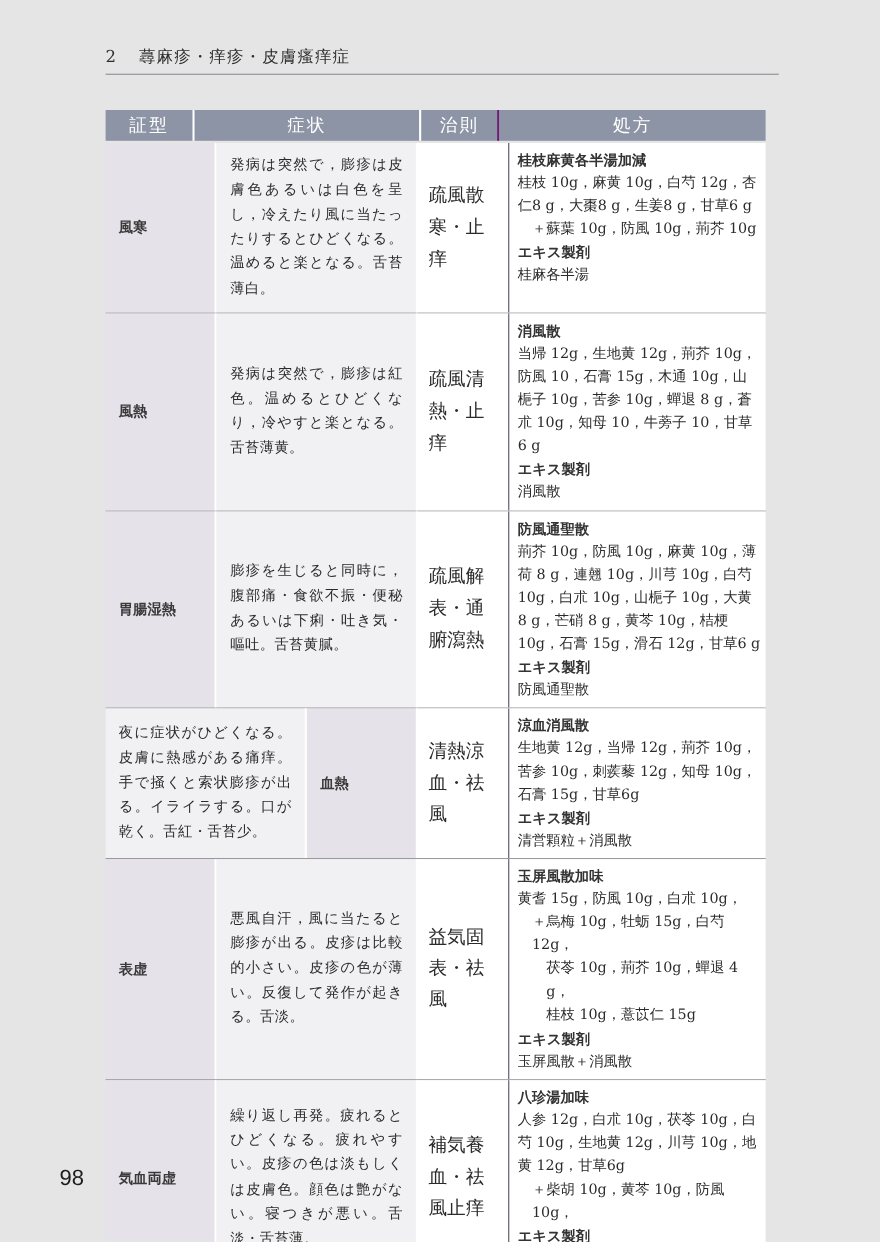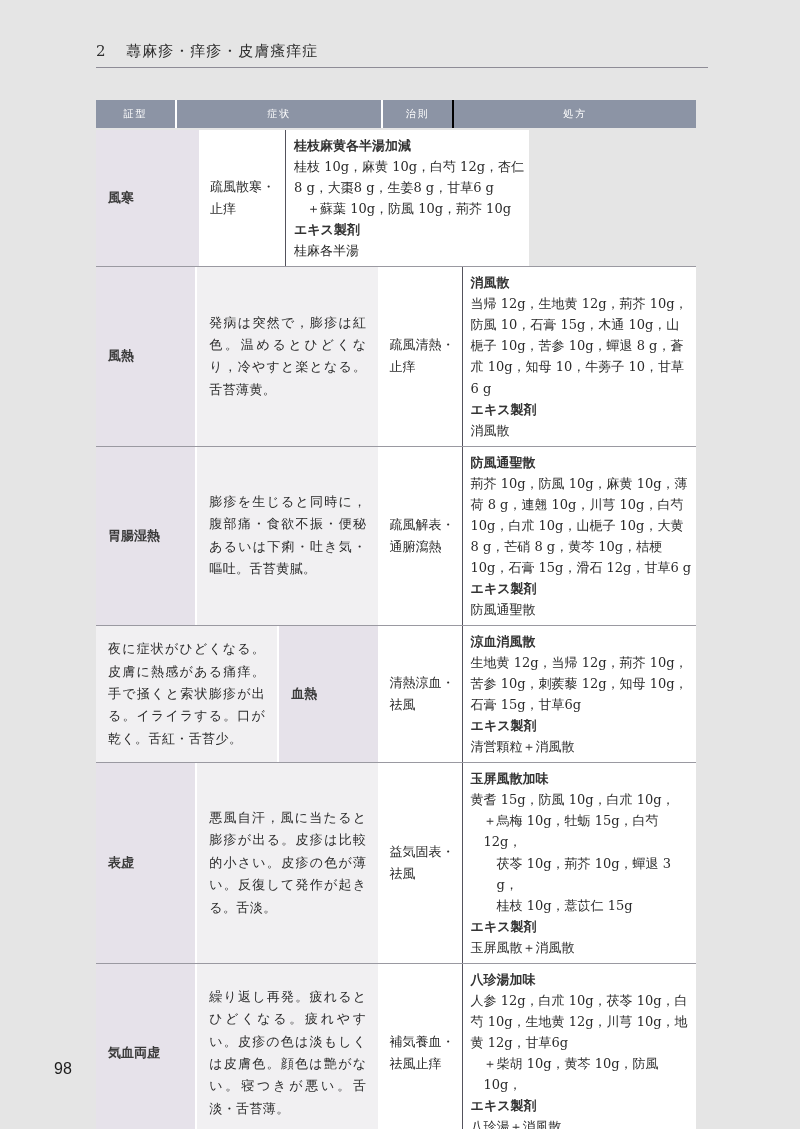--- a/index.html
+++ b/index.html
@@ -38,30 +38,30 @@
     position: absolute;
     left: 96px;
     top: 100px;
     width: 600px;
   }
   .thead { display: flex; height: 28px; margin-bottom: 2px; }
   .th {
     background: var(--header-bg, #8c94a5);
     color: var(--header-text, #ffffff);
     font-family: "Liberation Sans", "DejaVu Sans", sans-serif;
-    font-size: 10px;
+    font-size: 16px;
     display: flex;
     align-items: center;
     justify-content: center;
     letter-spacing: 2px;
     text-align: center;
   }
   .th-1 { width: 82px;  border-right: 2px solid #fff; }
   .th-2 { width: 208px; border-right: 2px solid #fff; }
-  .th-3 { width: 72px;  border-right: 2px solid #000000; }
+  .th-3 { width: 72px;  border-right: 2px solid #701a75; }
   .th-4 { width: 244px; }
   .trow {
     display: flex;
     border-bottom: 1px solid var(--row-line, #9a99a1);
   }
   .trow:nth-of-type(1) { min-height: 125px; }
   .trow:nth-of-type(2) { min-height: 138px; }
   .trow:nth-of-type(3) { min-height: 165px; }
   .trow:nth-of-type(4) { min-height: 127px; }
   .trow:nth-of-type(5) { min-height: 144px; }
@@ -84,21 +84,21 @@
     padding: 10px 12px;
     font-size: 13px;
     line-height: 1.72;
     letter-spacing: 0.4px;
   }
   .c-sym .txt { text-align: justify; }
   .c-prin {
     width: 84px;
     background: #ffffff;
     padding: 6px 6px 6px 9px;
-    font-size: 13px;
+    font-size: 17px;
     line-height: 1.7;
   }
   .c-rx {
     width: 244px;
     background: #ffffff;
     border-left: 1px solid var(--rx-border, #54525c);
     display: block;
     padding: 5px 4px 5px 8px;
     font-size: 13px;
     line-height: 1.62;
@@ -111,21 +111,21 @@
   }
   .rx-plain { }
   .rx-indent1 { padding-left: 1em; }
   .rx-indent2 { padding-left: 2em; }
   
   .page-number {
     position: absolute;
     left: 54px;
     top: 1060px;
     font-family: "Liberation Sans", "DejaVu Sans", sans-serif;
-    font-size: 16px;
+    font-size: 20px;
     color: #1c1c1c;
   }
 </style>
 </head>
 <body>
 
 <div class="page">
 
   <div class="chapter-head">
     <span class="ch-num">2</span>
@@ -136,20 +136,23 @@
   <div class="ktable">
     <div class="thead">
       <div class="th th-1">証型</div>
       <div class="th th-2">症状</div>
       <div class="th th-3">治則</div>
       <div class="th th-4">処方</div>
     </div>
     <div id="tbody">
   <div class="trow">
     <div class="cell c-type">風寒</div>
+    <div class="cell c-sym">
+            <span class="txt">発病は突然で，膨疹は皮膚色あるいは白色を呈し，冷えたり風に当たったりするとひどくなる。温めると楽となる。舌苔薄白。</span>
+          </div>
     <div class="cell c-prin">
             <span class="txt">疏風散寒・止痒</span>
           </div>
     <div class="cell c-rx">
             <div class="rx-line rx-name">桂枝麻黄各半湯加減</div>
             <div class="rx-line rx-plain">桂枝 10g，麻黄 10g，白芍 12g，杏仁8 g，大棗8 g，生姜8 g，甘草6 g</div>
             <div class="rx-line rx-indent1">＋蘇葉 10g，防風 10g，荊芥 10g</div>
             <div class="rx-line rx-name">エキス製剤</div>
             <div class="rx-line rx-plain">桂麻各半湯</div>
           </div>
@@ -208,21 +211,21 @@
     <div class="cell c-sym">
             <span class="txt">悪風自汗，風に当たると膨疹が出る。皮疹は比較的小さい。皮疹の色が薄い。反復して発作が起きる。舌淡。</span>
           </div>
     <div class="cell c-prin">
             <span class="txt">益気固表・祛風</span>
           </div>
     <div class="cell c-rx">
             <div class="rx-line rx-name">玉屏風散加味</div>
             <div class="rx-line rx-plain">黄耆 15g，防風 10g，白朮 10g，</div>
             <div class="rx-line rx-indent1">＋烏梅 10g，牡蛎 15g，白芍 12g，</div>
-            <div class="rx-line rx-indent2">茯苓 10g，荊芥 10g，蟬退 3 g，</div>
+            <div class="rx-line rx-indent2">茯苓 10g，荊芥 10g，蟬退 4 g，</div>
             <div class="rx-line rx-indent2">桂枝 10g，薏苡仁 15g</div>
             <div class="rx-line rx-name">エキス製剤</div>
             <div class="rx-line rx-plain">玉屏風散＋消風散</div>
           </div>
   </div>
 
   <div class="trow">
     <div class="cell c-type">気血両虚</div>
     <div class="cell c-sym">
             <span class="txt">繰り返し再発。疲れるとひどくなる。疲れやすい。皮疹の色は淡もしくは皮膚色。顔色は艶がない。寝つきが悪い。舌淡・舌苔薄。</span>

